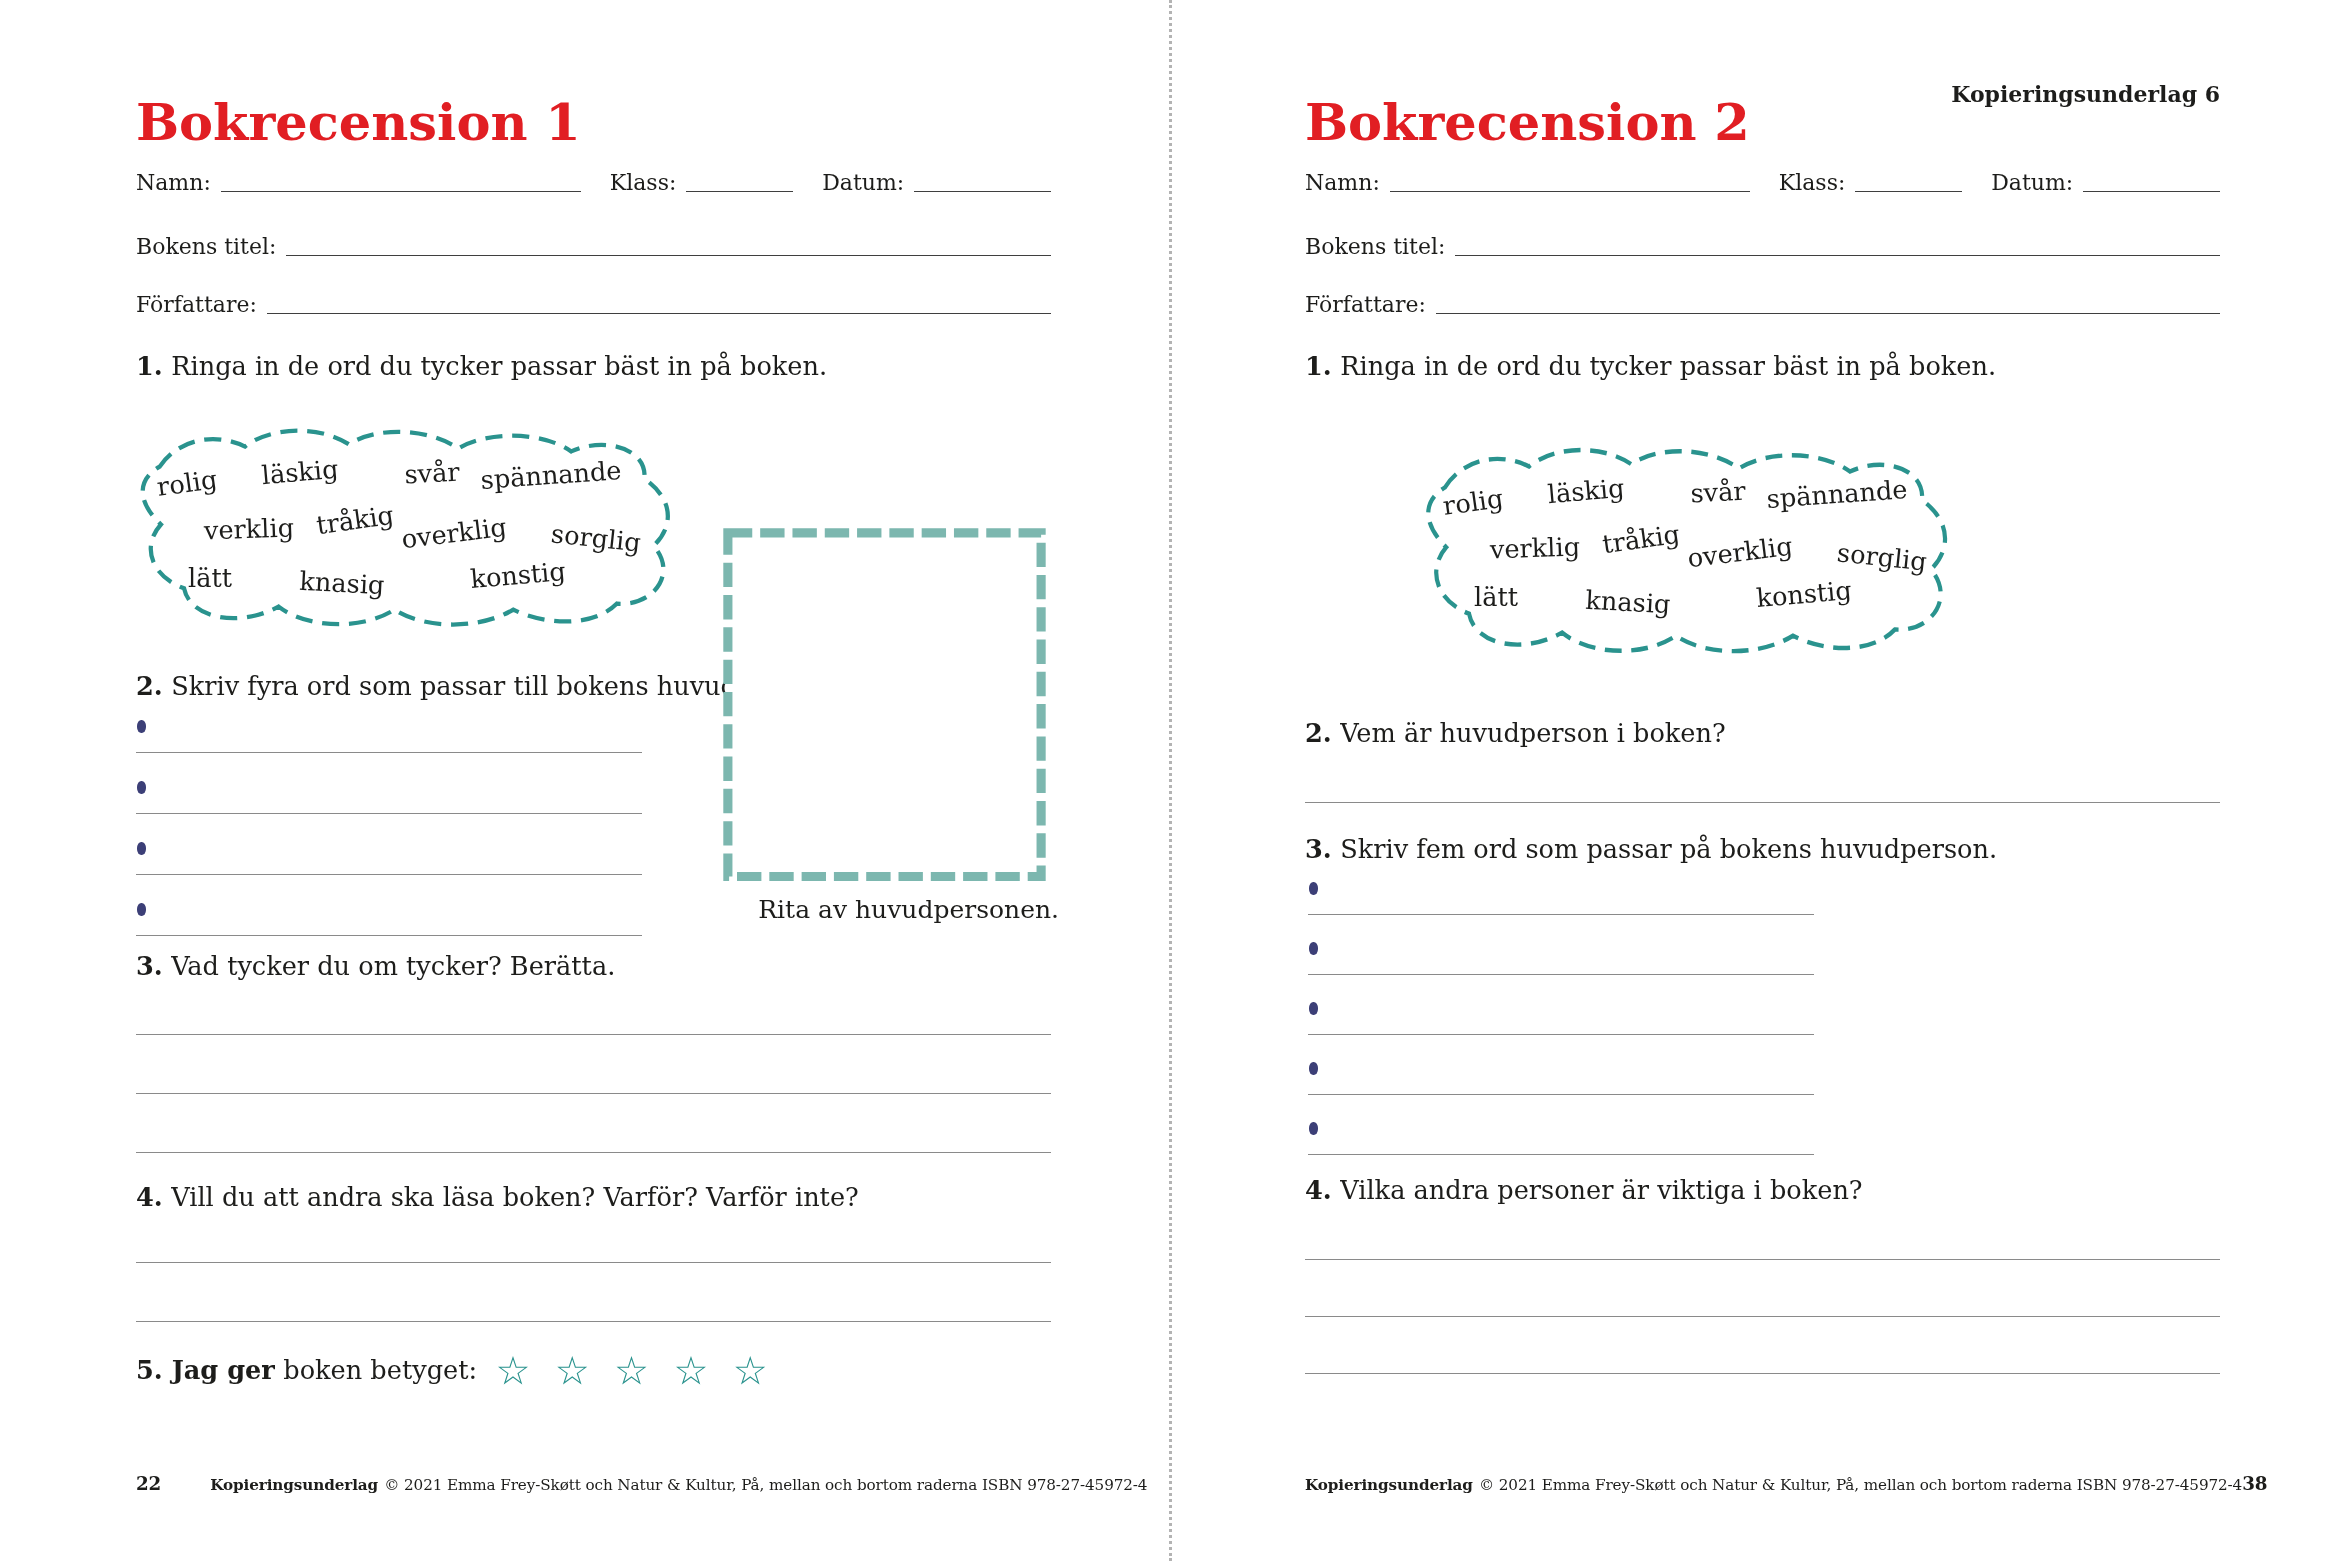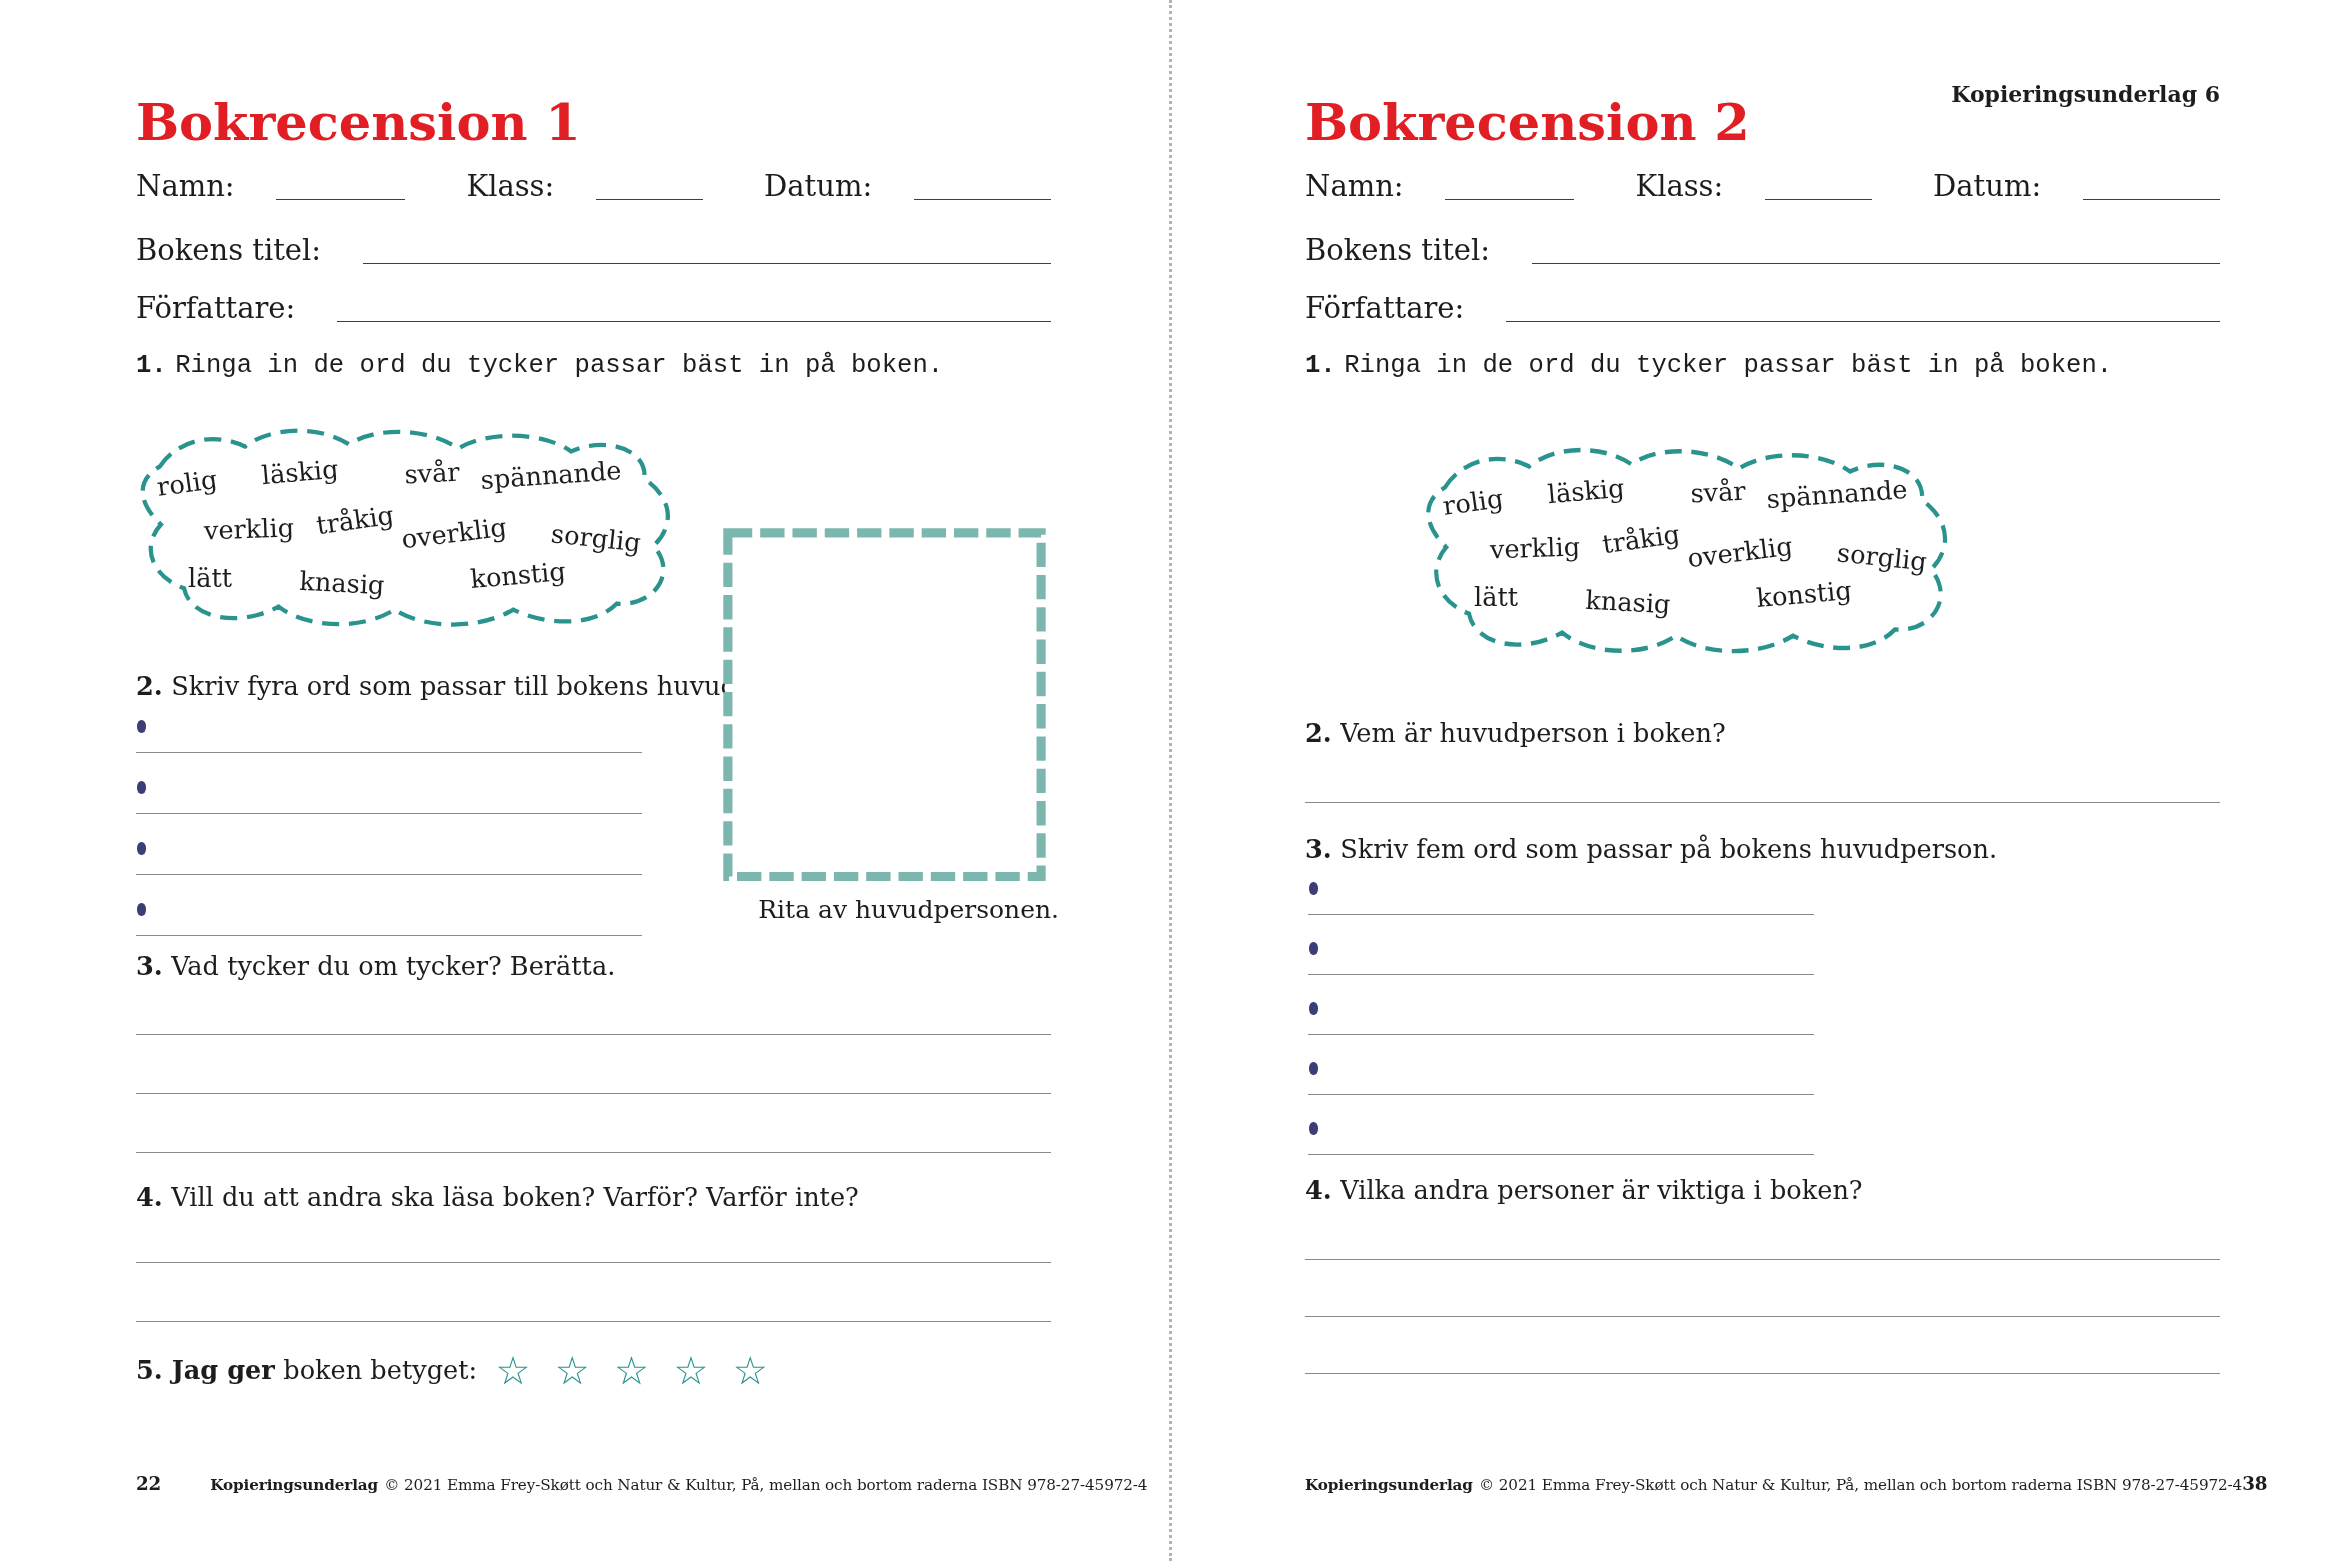--- a/index.html
+++ b/index.html
@@ -11,34 +11,34 @@
   .page.right{left:1171px;--cl:134px;--cw:915px;}
 
   .page-divider{position:absolute;left:1169px;top:0;height:1561px;width:0;
       border-left:3px dotted #b3b3b3;}
 
   .abs{position:absolute;left:var(--cl);width:var(--cw);}
 
   .title{top:63px;font-size:51px;line-height:1;color:#e11e23;}
   .kop{top:81px;text-align:right;font-size:22px;font-weight:bold;}
 
-  .frow{display:flex;align-items:flex-end;font-size:29px;line-height:1.15;gap:32px;}
+  .frow{display:flex;align-items:flex-end;font-size:22px;line-height:1.15;}
   .row-name{top:170px;}
   .row-bt{top:234px;}
   .row-auth{top:292px;justify-content:space-between;}
   .fline{border-bottom:1.8px solid #3f3f3f;height:3.7px;margin:0 0 3.7px 9.8px;}
   .fline.grow{flex:1;}
   .fline.w-klass{width:107px;}
   .fline.w-datum{width:137px;}
   .flabel.gap{margin-left:29px;}
 
   .q{font-size:25.6px;line-height:1.2;white-space:nowrap;margin:0;}
   .q b{font-weight:bold;}
   .q .qt{margin-left:8.5px;}
-  .q1{top:351px;font-family:Liberation Mono, monospace;}
+  .q1{top:351px;}
 
   
   .cloud{position:absolute;}
   .cloud-l{left:101px;top:421px;width:564px;height:213px;}
   .cloud-r{left:232px;top:440px;width:555px;height:221px;}
   .cloud svg{position:absolute;left:0;top:0;width:100%;height:100%;}
   .cword{position:absolute;font-size:25.6px;white-space:nowrap;
          transform:translate(-50%,-50%);}
   .cw0{left:70px;top:62px;transform:translate(-50%,-50%) rotate(-8deg);}
   .cw1{left:183px;top:51px;transform:translate(-50%,-50%) rotate(-5deg);}

